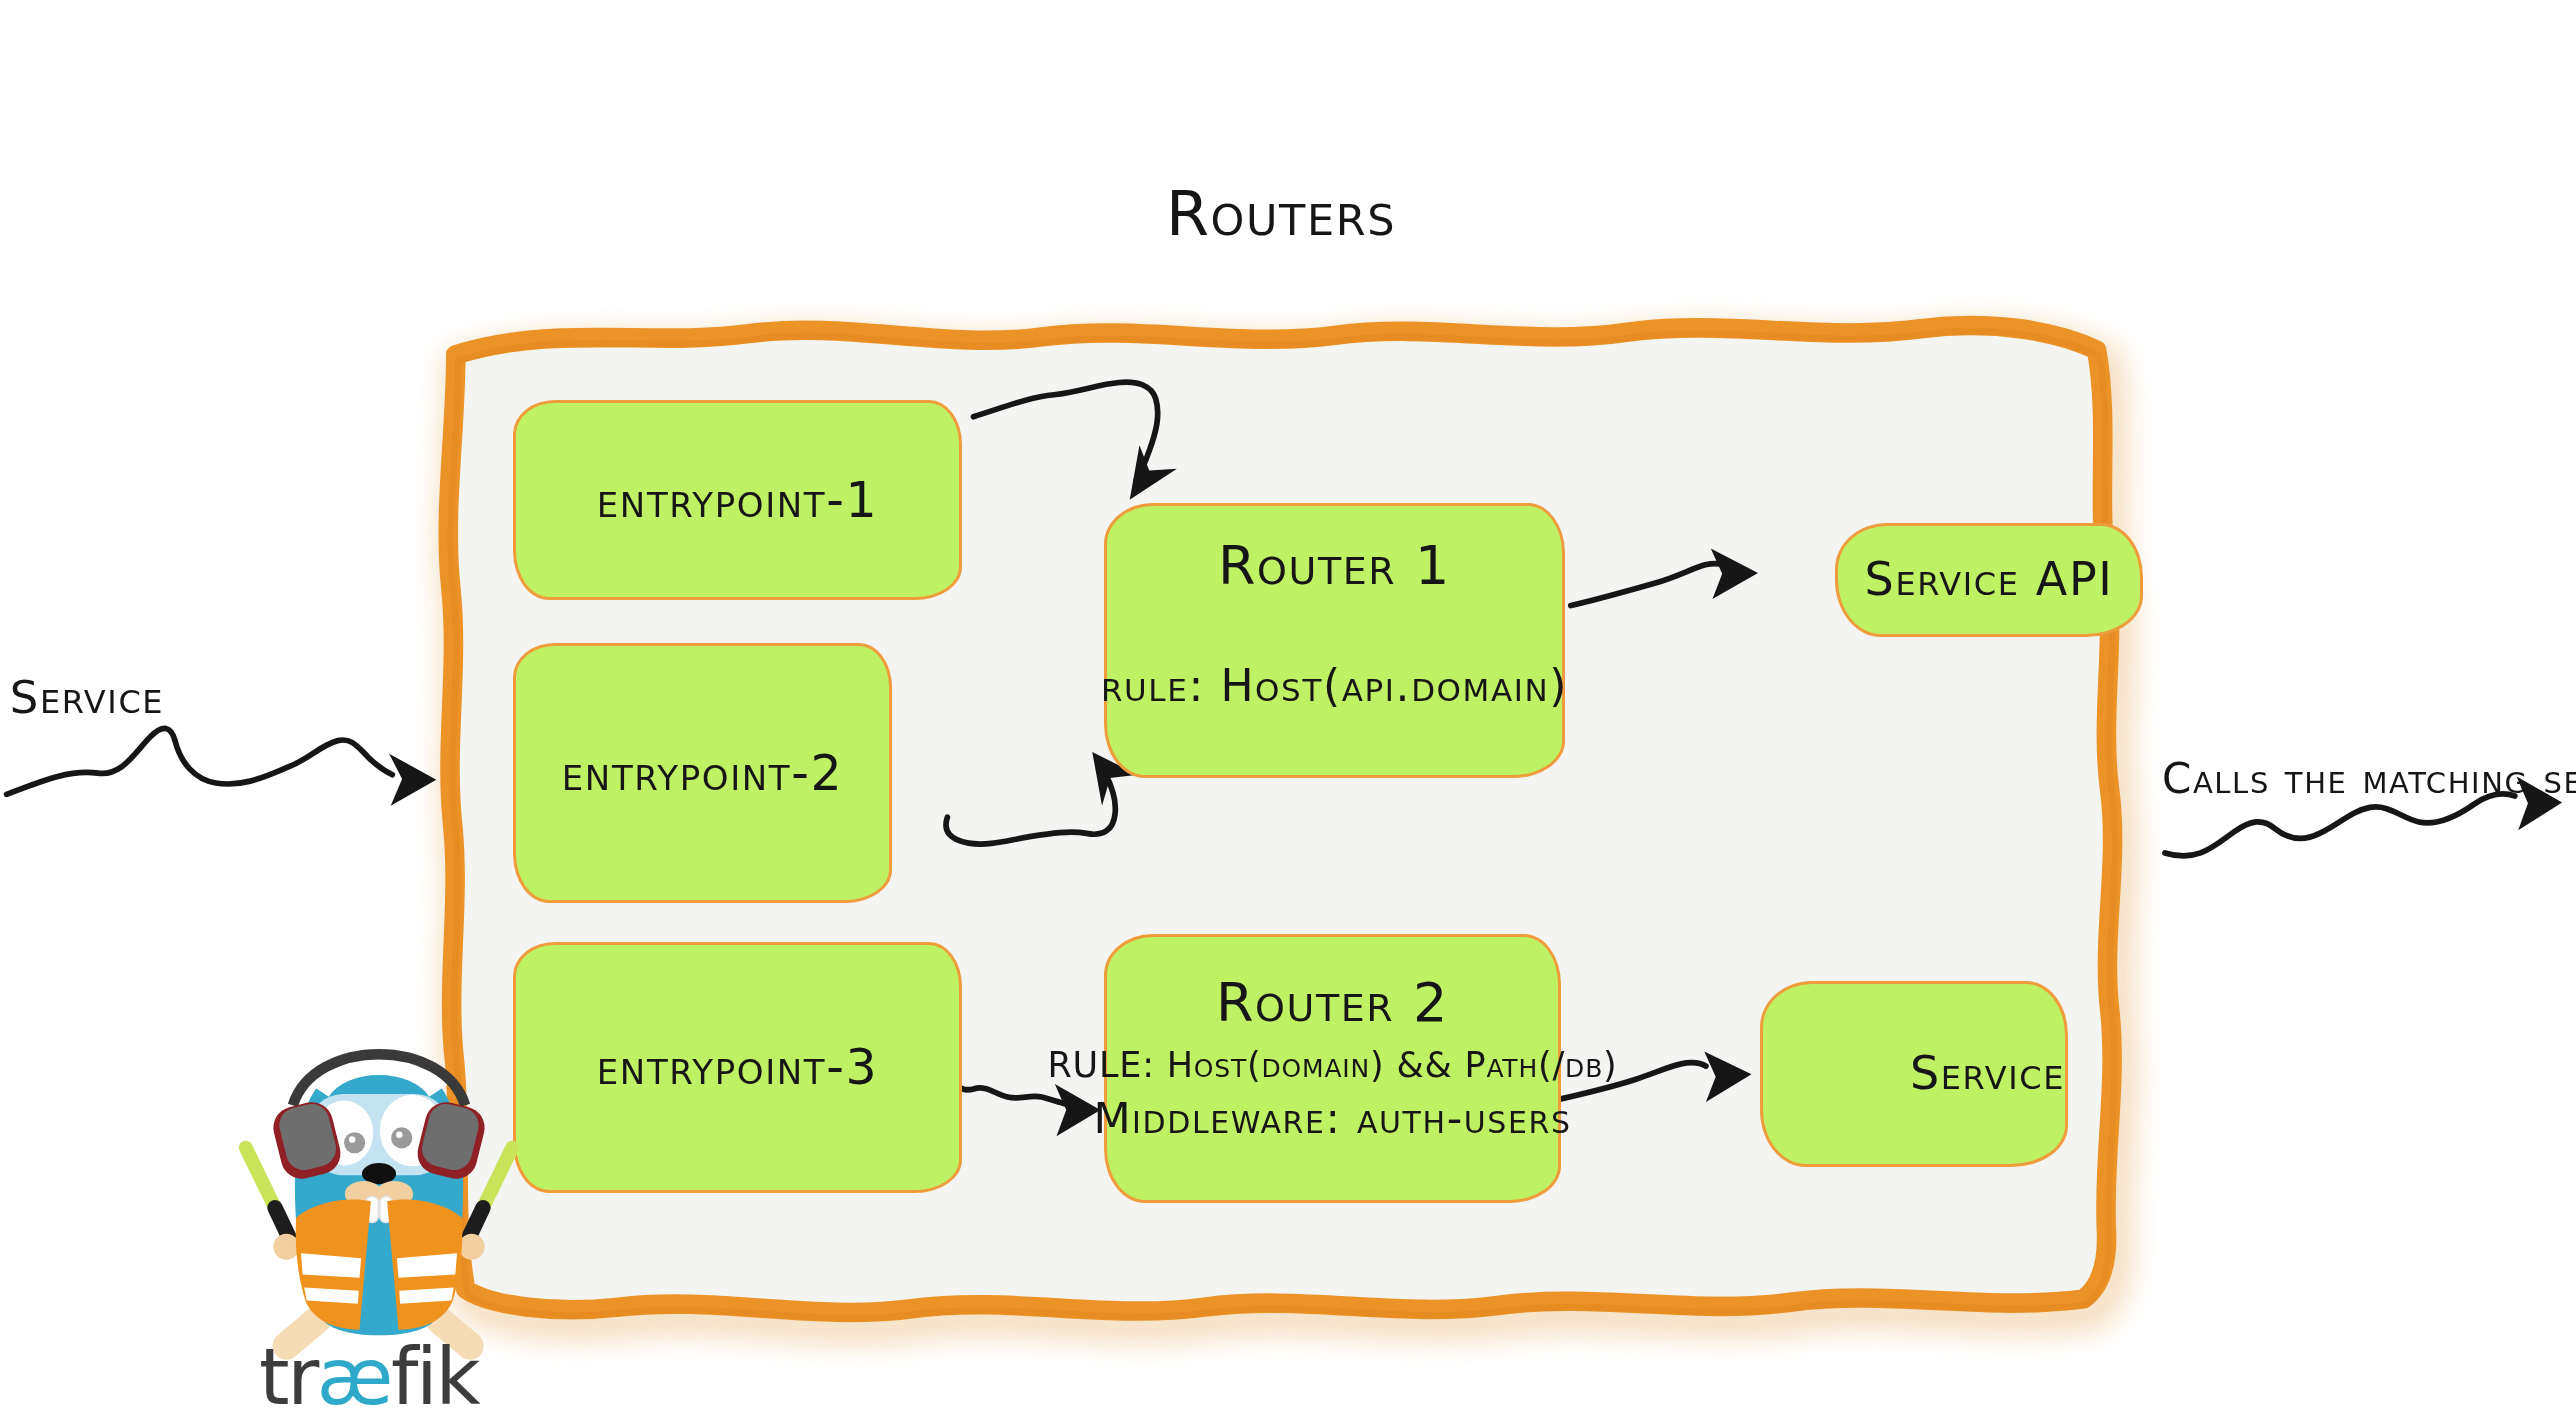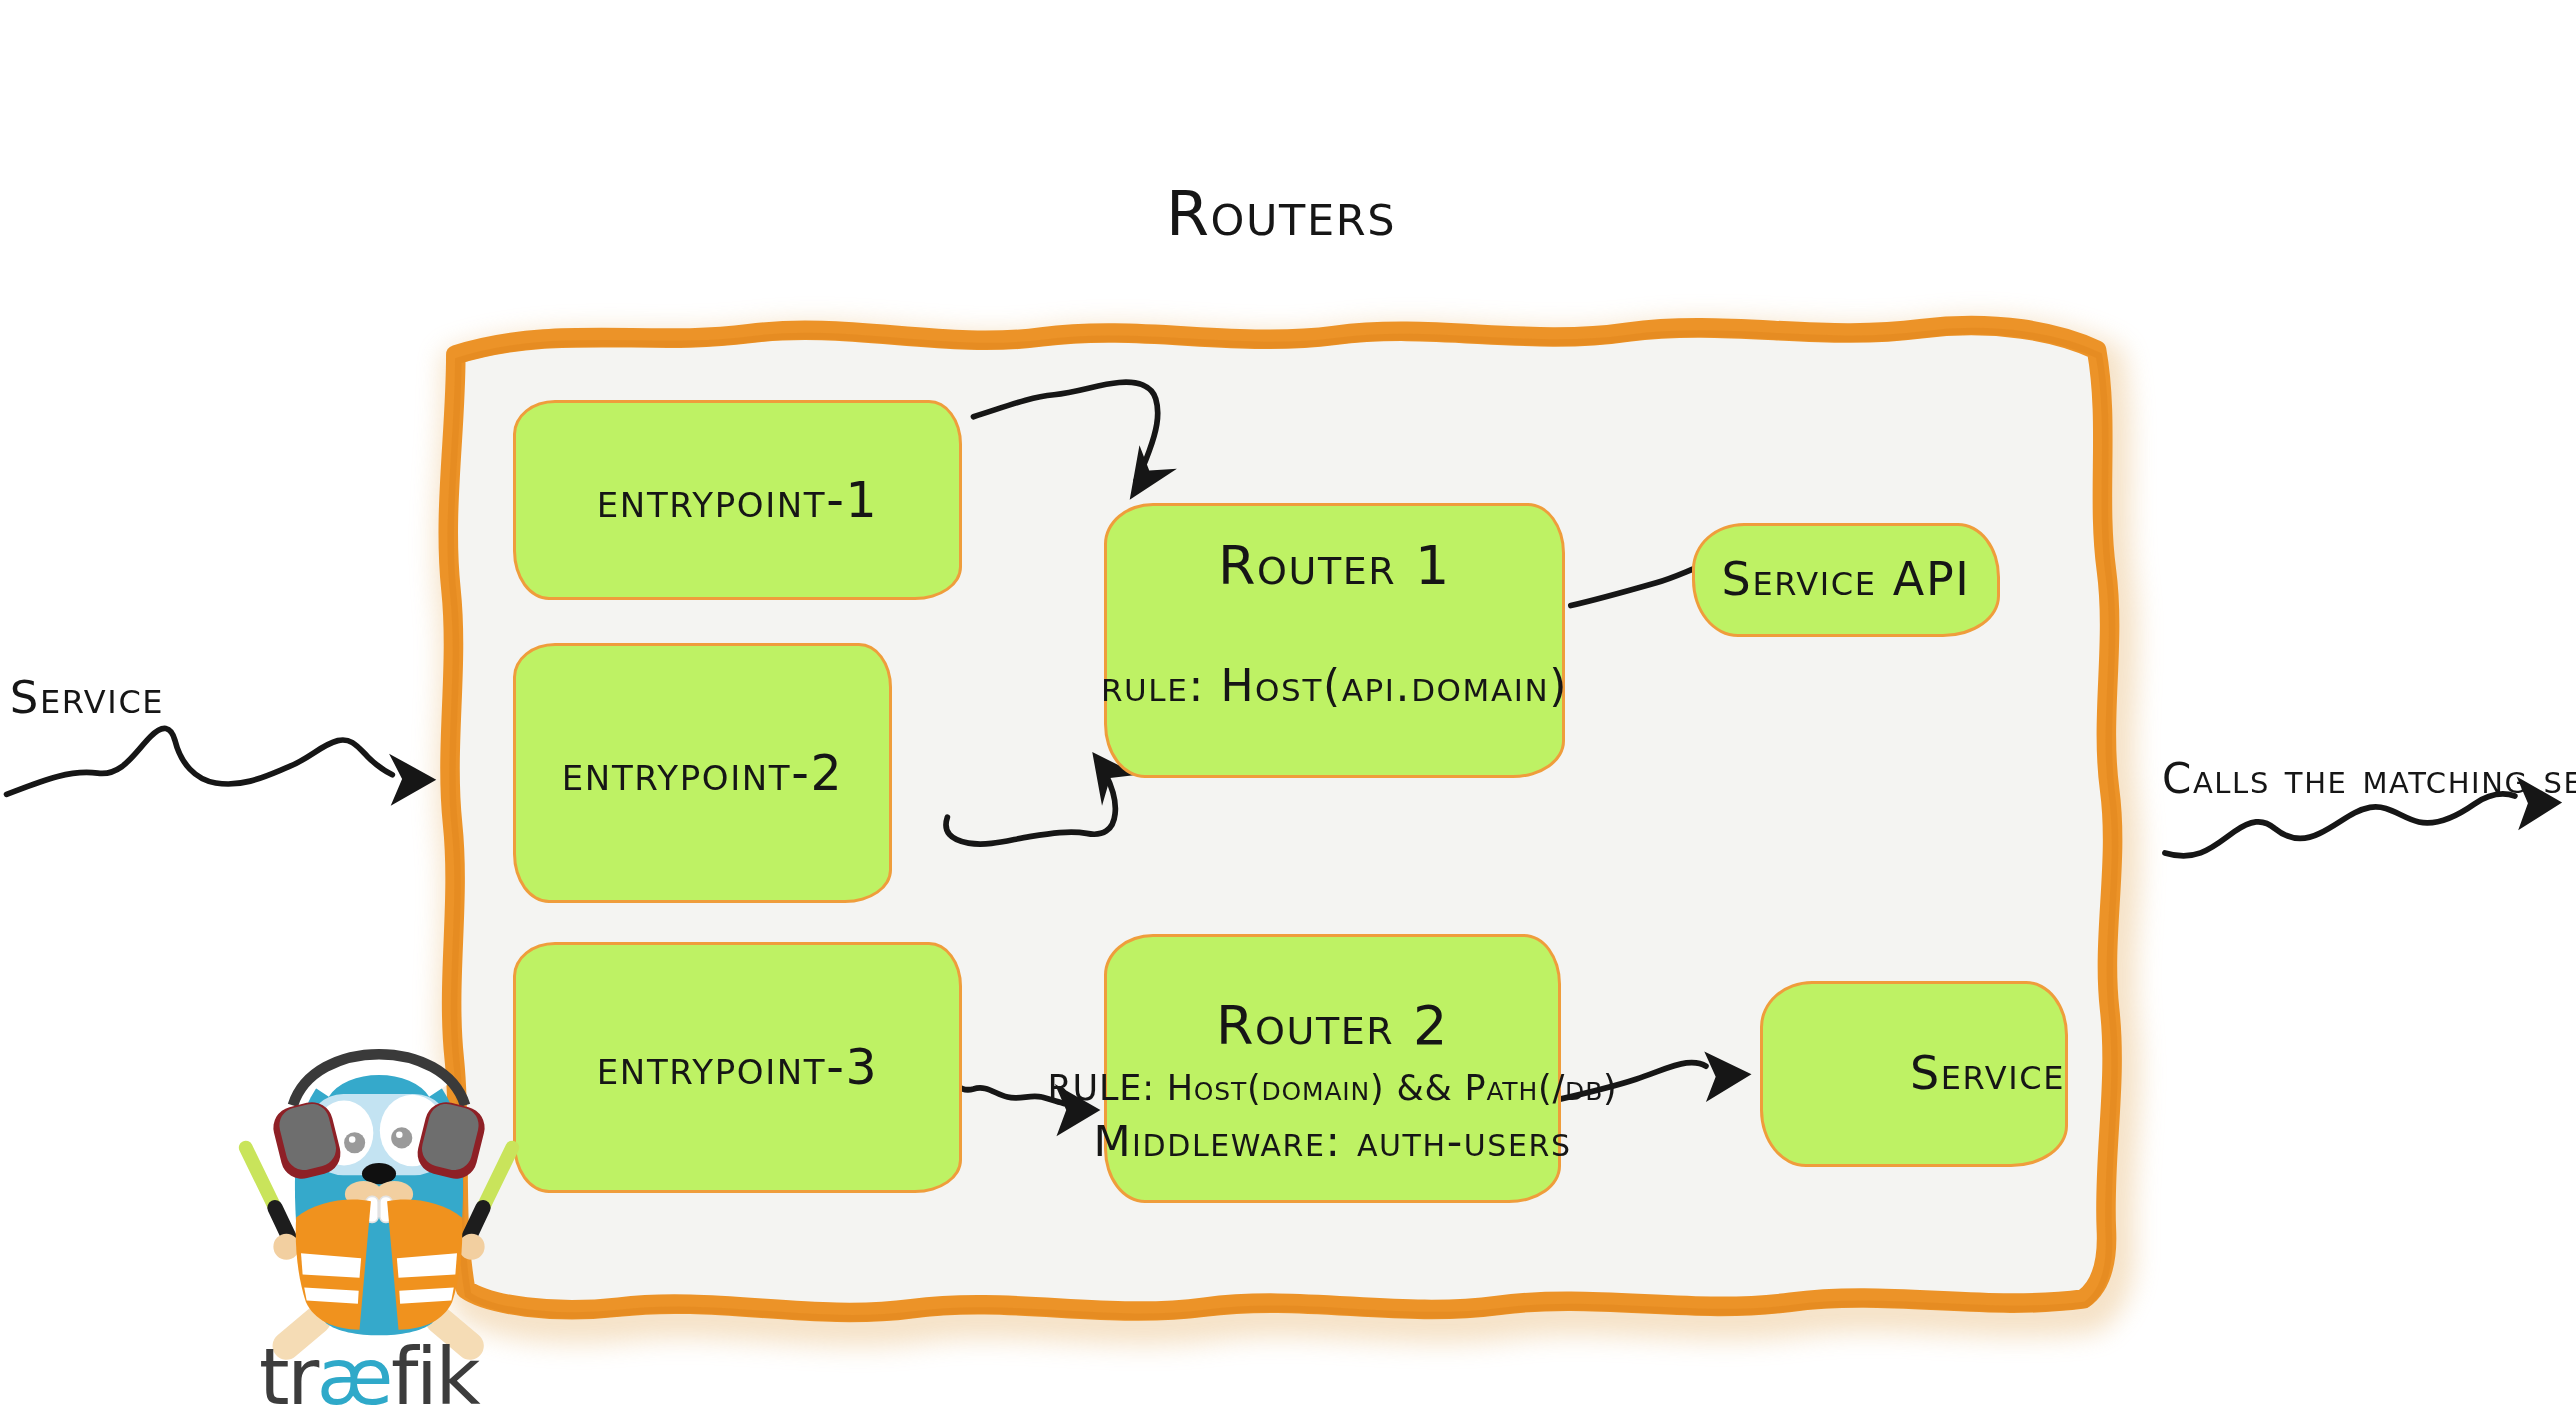--- a/index.html
+++ b/index.html
@@ -95,27 +95,27 @@
 
 <div class="box bx-ep" style="left:513px;top:942px;width:449px;height:251px;">
   <span class="hand lbl-ep">entrypoint-3</span>
 </div>
 
 <div class="box bx-rt" style="left:1104px;top:503px;width:461px;height:275px;justify-content:flex-start;padding-top:28px;">
   <span class="hand lbl-rt-name">Router 1</span>
   <span class="hand lbl-rt1-rule nowrap">rule: Host(api.domain)</span>
 </div>
 
-<div class="box bx-rt" style="left:1104px;top:934px;width:457px;height:269px;justify-content:center;padding-top:23px;">
+<div class="box bx-rt" style="left:1104px;top:934px;width:457px;height:269px;justify-content:flex-start;padding-top:34px;">
   <span class="hand lbl-rt-name">Router 2</span>
   <span class="hand lbl-rt2-rule nowrap">RULE: Host(domain) &amp;&amp; Path(/db)</span>
   <span class="hand lbl-rt2-mw nowrap">Middleware: auth-users</span>
 </div>
 
-<div class="box bx-sv" style="left:1692px;top:523px;width:308px;height:114px;">
+<div class="box bx-sv" style="left:1835px;top:523px;width:308px;height:114px;">
   <span class="hand lbl-sv nowrap">Service API</span>
 </div>
 
 <div class="box bx-sv" style="left:1760px;top:981px;width:308px;height:186px;align-items:flex-end;padding-left:39px;">
   <span class="hand lbl-sv">Service</span>
 </div>
 
 <svg class="abs" style="left:236px;top:1009px;z-index:5;" width="286" height="352" viewBox="0 0 352 432">
 
   <line x1="100" y1="382" x2="62" y2="414" stroke="#F5DCB5" stroke-width="34" stroke-linecap="round"></line>

